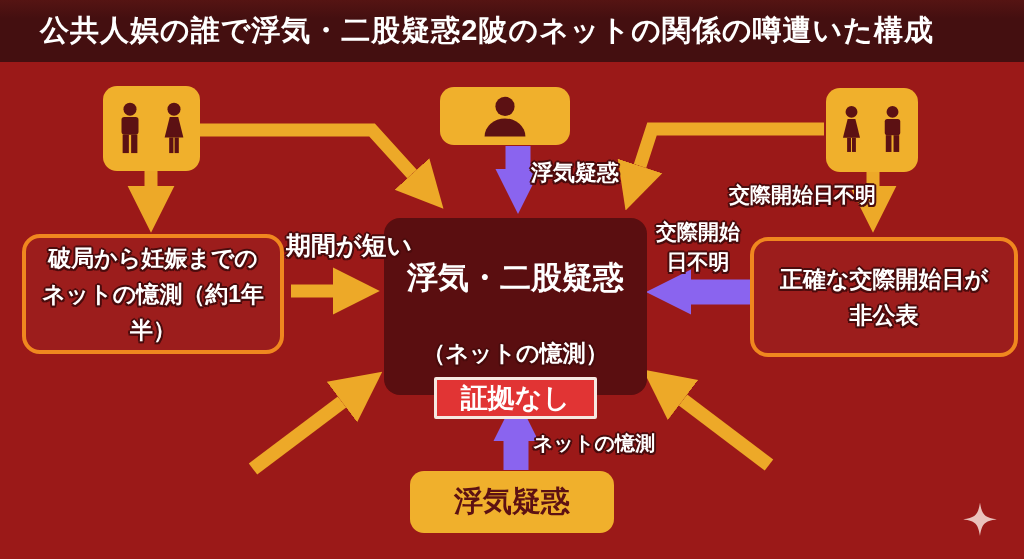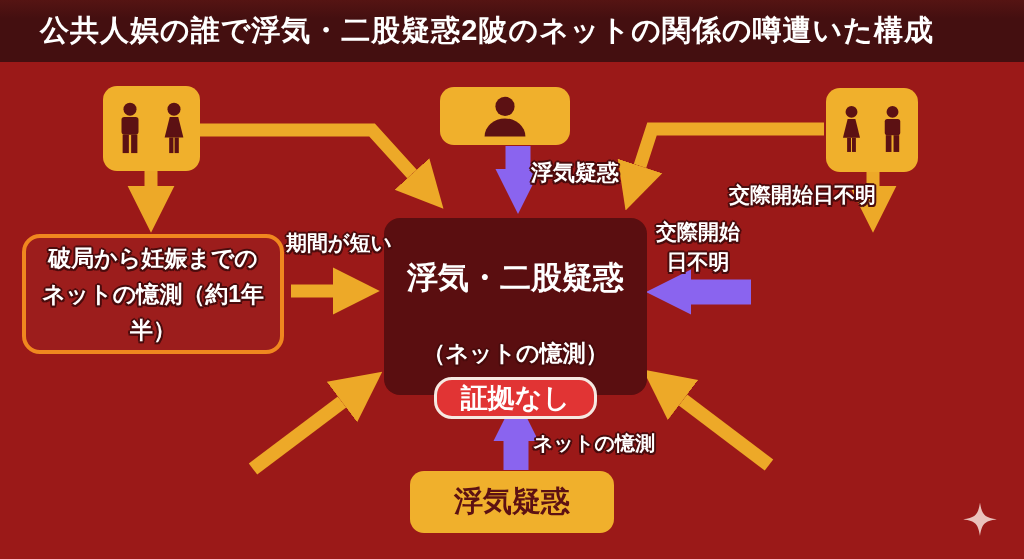--- a/index.html
+++ b/index.html
@@ -18,21 +18,21 @@
   .outline{text-shadow:2px 0 0 var(--outline,#4a0c0d),-2px 0 0 var(--outline,#4a0c0d),
     0 2px 0 var(--outline,#4a0c0d),0 -2px 0 var(--outline,#4a0c0d),
     1.5px 1.5px 0 var(--outline,#4a0c0d),-1.5px 1.5px 0 var(--outline,#4a0c0d),
     1.5px -1.5px 0 var(--outline,#4a0c0d),-1.5px -1.5px 0 var(--outline,#4a0c0d);}
   .center-box{position:absolute;left:384px;top:218px;width:263px;height:177px;
     background:var(--center-box,#5a0e10);border-radius:16px;color:#fff;text-align:center;
     box-sizing:border-box;padding-top:42px;}
   .center-title{font-size:31px;line-height:36px;}
   .center-sub{font-size:23px;line-height:34px;margin-top:40px;}
   .badge{display:inline-block;margin-top:7px;background:var(--pill-red,#e13434);
-    border:3px solid var(--pill-border,#f6e9e2);border-radius:18px;
+    border:3px solid var(--pill-border,#f6e9e2);border-radius:2px;
     color:#fff;font-size:27px;line-height:36px;padding:0 24px;font-family:Liberation Serif, serif;}
   .label{position:absolute;color:#fff;white-space:nowrap;}
   .arrow-layer{position:absolute;left:0;top:0;width:1024px;height:559px;pointer-events:none;}
   .ya{stroke:var(--arrow-yellow,#eda928);fill:none;}
   .pa{stroke:var(--arrow-purple,#8a64ef);fill:none;}
   .mhead-y{fill:var(--arrow-yellow,#eda928);}
   .mhead-p{fill:var(--arrow-purple,#8a64ef);}
   .picon{fill:var(--icon-dark,#5c1113);}
   .bottom-box{color:var(--icon-dark,#5c1113);font-size:29px;}
   .sparkle{position:absolute;left:959px;top:500px;}
@@ -109,26 +109,30 @@
     <span class="outline">破局から妊娠までの</span>
     <span class="outline">ネットの憶測（約1年半）</span>
   </div>
 
   <div class="center-box">
     <div class="center-title">浮気・二股疑惑</div>
     <div class="center-sub outline">（ネットの憶測）</div>
     <div class="badge">証拠なし</div>
   </div>
 
+  <div class="obox" style="left:750px;top:237px;width:260px;height:112px;">
+    <span class="outline">正確な交際開始日が</span>
+    <span class="outline">非公表</span>
+  </div>
 
   <div class="ybox bottom-box" style="left:410px;top:471px;width:204px;height:62px;">
     <span>浮気疑惑</span>
   </div>
 
-  <div class="label outline" style="left:286px;top:229px;font-size:21px;">期間が短い</div>
+  <div class="label outline" style="left:286px;top:229px;font-size:25px;">期間が短い</div>
   <div class="label outline" style="left:531px;top:158px;font-size:22px;">浮気疑惑</div>
   <div class="label outline" style="left:729px;top:181px;font-size:21px;">交際開始日不明</div>
   <div class="label" style="left:650px;top:217px;width:96px;text-align:center;font-size:21px;line-height:30px;">
     <div class="outline">交際開始</div>
     <div class="outline">日不明</div>
   </div>
   <div class="label outline" style="left:533px;top:430px;font-size:20px;">ネットの憶測</div>
 
   <svg class="sparkle" width="42" height="42" viewBox="0 0 50 50">
     <path d="M25,3 C27.5,18 30,20.5 45,23 C30,25.5 27.5,28 25,43 C22.5,28 20,25.5 5,23 C20,20.5 22.5,18 25,3 Z"></path>

